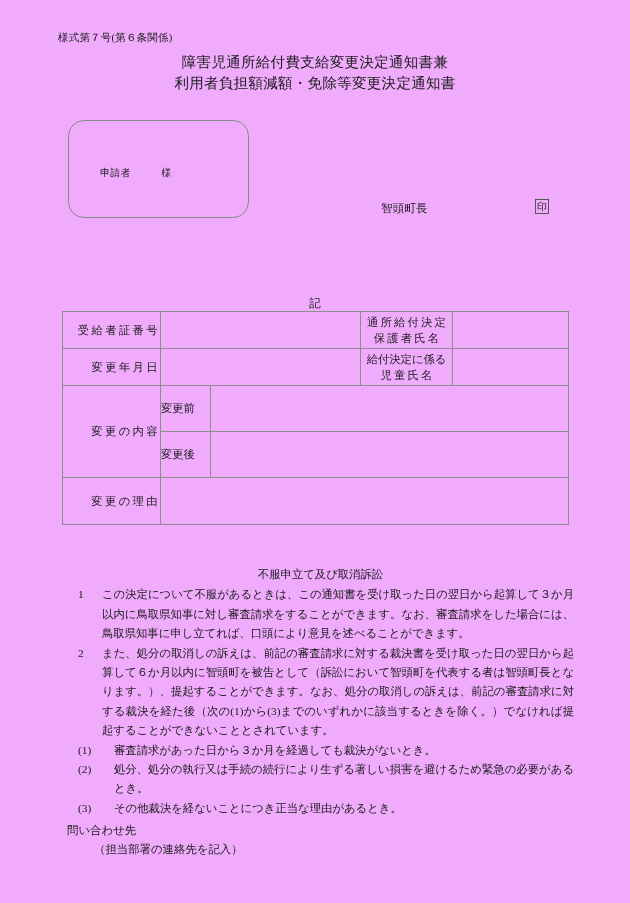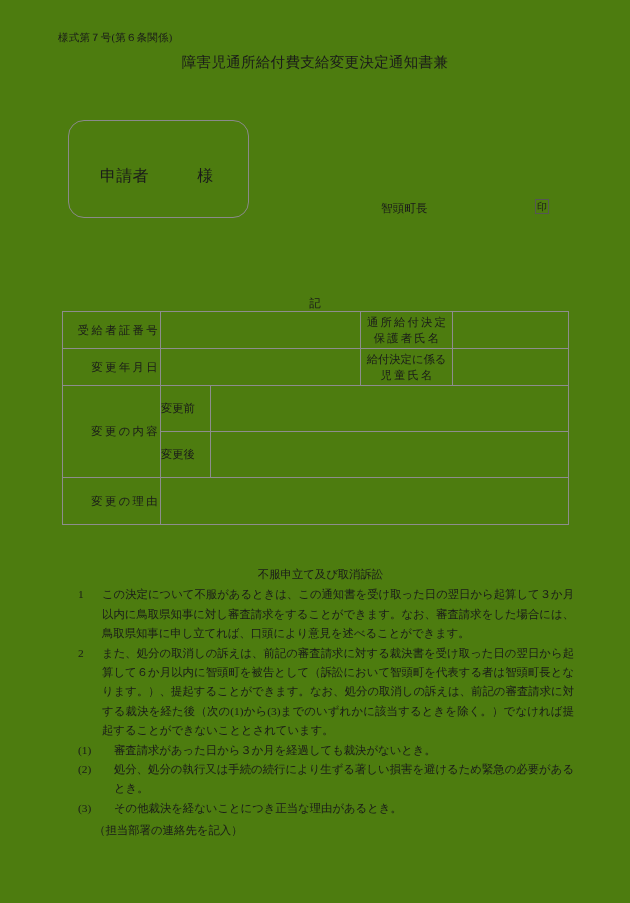--- a/index.html
+++ b/index.html
@@ -8,21 +8,21 @@
     background: #ffffff;
   }
   body {
     font-family: "Liberation Serif", "DejaVu Serif", serif;
     color: #1a1a1a;
   }
   #page {
     position: relative;
     width: 630px;
     height: 903px;
-    background: #4d7c0f;
+    background: #f0abfc;
     overflow: hidden;
     box-sizing: border-box;
     font-family: Liberation Serif, serif;
   }
 
   
   .form-code {
     position: absolute;
     left: 58px;
     top: 31px;
@@ -61,21 +61,21 @@
     width: 181px;
     height: 98px;
     border: 1px solid #8a8a8a;
     border-radius: 16px;
     box-sizing: border-box;
   }
   .applicant-label {
     position: absolute;
     left: 100px;
     top: 166px;
-    font-size: 16px;
+    font-size: 10px;
     letter-spacing: 0.2px;
     white-space: pre;
   }
 
   
   .issuer {
     position: absolute;
     left: 381px;
     top: 201px;
     font-size: 11.5px;
@@ -221,20 +221,21 @@
 </style>
 </head>
 <body>
 
 <div id="page">
 
   <div class="form-code">様式第７号(第６条関係)</div>
 
   <div class="doc-title">
     <div>障害児通所給付費支給変更決定通知書兼</div>
+    <div>利用者負担額減額・免除等変更決定通知書</div>
   </div>
 
 
   <div class="applicant-box"></div>
   <div class="applicant-label">申請者　　　様</div>
 
   <div class="issuer">智頭町長</div>
   <div class="seal-mark">印</div>
 
 
@@ -319,16 +320,17 @@
       <span>処分、処分の執行又は手続の続行により生ずる著しい損害を避けるため緊急の必要があるとき。</span>
     </div>
 
     <div class="sub-item">
       <span class="marker">(3)</span>
       <span>その他裁決を経ないことにつき正当な理由があるとき。</span>
     </div>
   </div>
 
   <div class="contact">
+    <div class="c1">問い合わせ先</div>
     <div class="c2">（担当部署の連絡先を記入）</div>
   </div>
 
 </div>
 
 </body></html>

